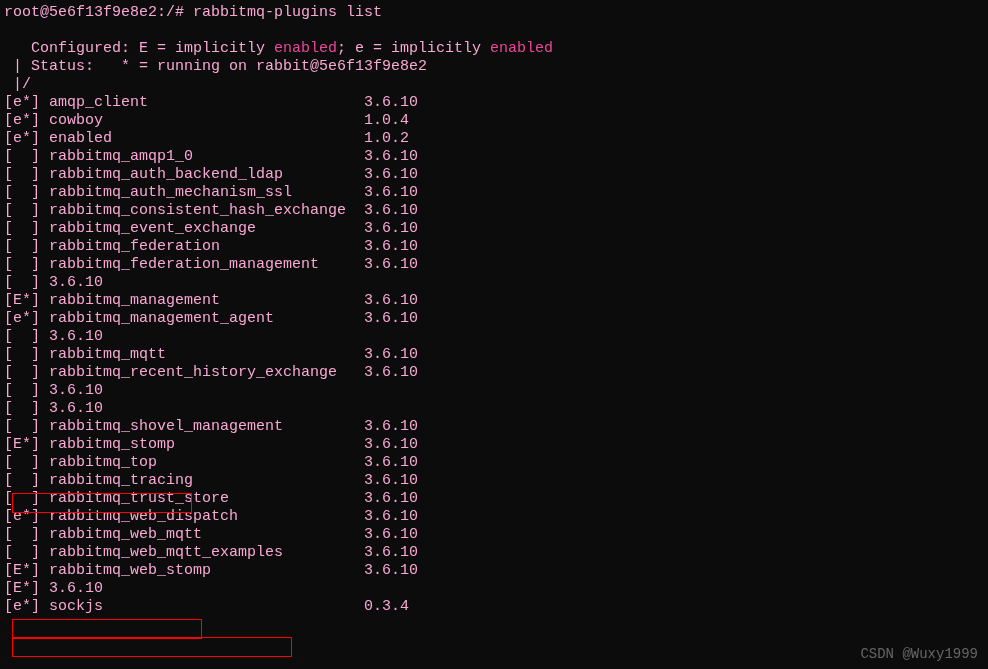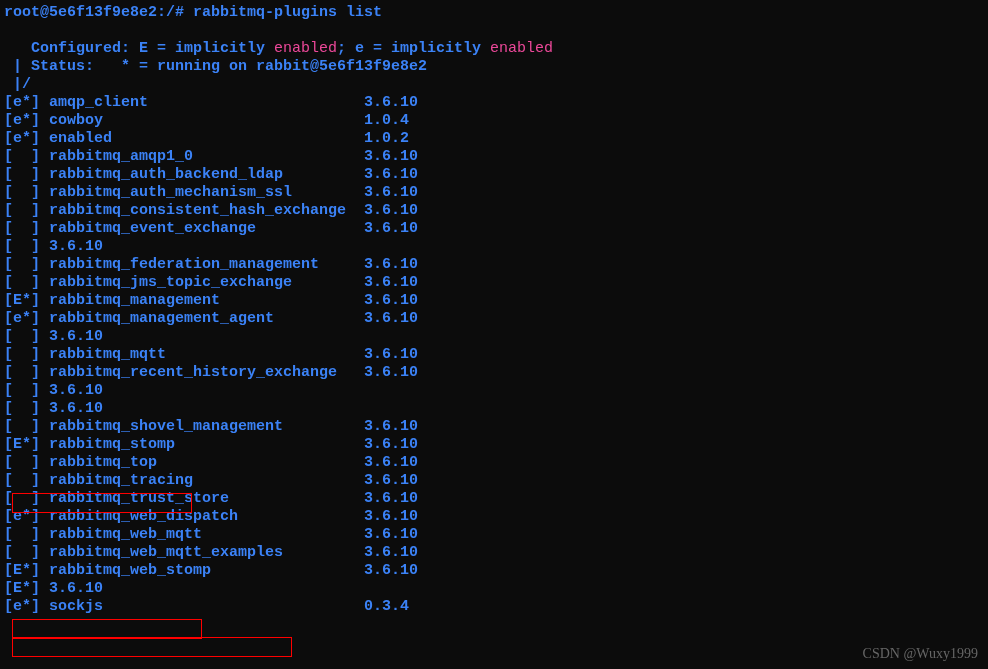--- a/index.html
+++ b/index.html
@@ -19,42 +19,41 @@
       overflow: hidden;
       position: relative;
     }
     .line {
       white-space: pre;
     }
     .green {
       color: #ec4899;
     }
     .white {
-      color: #3b82f6;
-      font-weight: bold;
+      color: #f9a8d4;
     }
     .row {
       display: flex;
       white-space: pre;
     }
     .status {
       width: 5ch;
     }
     .name {
       width: 35ch;
     }
     .version {
     }
     .watermark {
       position: absolute;
       bottom: 6px;
       right: 10px;
       color: #666666;
       font-size: 14px;
-      font-family: Liberation Serif, serif;
+      font-family: Liberation Mono, monospace;
       text-align: right;
     }
     .highlight-box {
       position: absolute;
       border: 1px solid #ff0000;
       pointer-events: none;
     }
   </style>
 </head>
 <body>
@@ -68,23 +67,23 @@
 
 <div id="plugin-list">
     <div class="row white"><span class="status">[e*] </span><span class="name">amqp_client                        </span><span class="version">3.6.10</span></div>
     <div class="row white"><span class="status">[e*] </span><span class="name">cowboy                             </span><span class="version">1.0.4</span></div>
     <div class="row white"><span class="status">[e*] </span><span class="name">enabled                             </span><span class="version">1.0.2</span></div>
     <div class="row white"><span class="status">[  ] </span><span class="name">rabbitmq_amqp1_0                   </span><span class="version">3.6.10</span></div>
     <div class="row white"><span class="status">[  ] </span><span class="name">rabbitmq_auth_backend_ldap         </span><span class="version">3.6.10</span></div>
     <div class="row white"><span class="status">[  ] </span><span class="name">rabbitmq_auth_mechanism_ssl        </span><span class="version">3.6.10</span></div>
     <div class="row white"><span class="status">[  ] </span><span class="name">rabbitmq_consistent_hash_exchange  </span><span class="version">3.6.10</span></div>
     <div class="row white"><span class="status">[  ] </span><span class="name">rabbitmq_event_exchange            </span><span class="version">3.6.10</span></div>
+    <div class="row white"><span class="status">[  ] </span><span class="name">rabbitmq_federation                </span><span class="version">3.6.10</span></div>
+    <div class="row white"><span class="status">[  ] </span><span class="name">rabbitmq_federation_management     </span><span class="version">3.6.10</span></div>
     <div class="row white"><span class="status">[  ] </span><span class="version">3.6.10</span></div>
-    <div class="row white"><span class="status">[  ] </span><span class="name">rabbitmq_federation_management     </span><span class="version">3.6.10</span></div>
-    <div class="row white"><span class="status">[  ] </span><span class="name">rabbitmq_jms_topic_exchange        </span><span class="version">3.6.10</span></div>
     <div class="row white"><span class="status">[E*] </span><span class="name">rabbitmq_management                </span><span class="version">3.6.10</span></div>
     <div class="row white"><span class="status">[e*] </span><span class="name">rabbitmq_management_agent          </span><span class="version">3.6.10</span></div>
     <div class="row white"><span class="status">[  ] </span><span class="version">3.6.10</span></div>
     <div class="row white"><span class="status">[  ] </span><span class="name">rabbitmq_mqtt                      </span><span class="version">3.6.10</span></div>
     <div class="row white"><span class="status">[  ] </span><span class="name">rabbitmq_recent_history_exchange   </span><span class="version">3.6.10</span></div>
     <div class="row white"><span class="status">[  ] </span><span class="version">3.6.10</span></div>
     <div class="row white"><span class="status">[  ] </span><span class="version">3.6.10</span></div>
     <div class="row white"><span class="status">[  ] </span><span class="name">rabbitmq_shovel_management         </span><span class="version">3.6.10</span></div>
     <div class="row white"><span class="status">[E*] </span><span class="name">rabbitmq_stomp                     </span><span class="version">3.6.10</span></div>
     <div class="row white"><span class="status">[  ] </span><span class="name">rabbitmq_top                       </span><span class="version">3.6.10</span></div>

